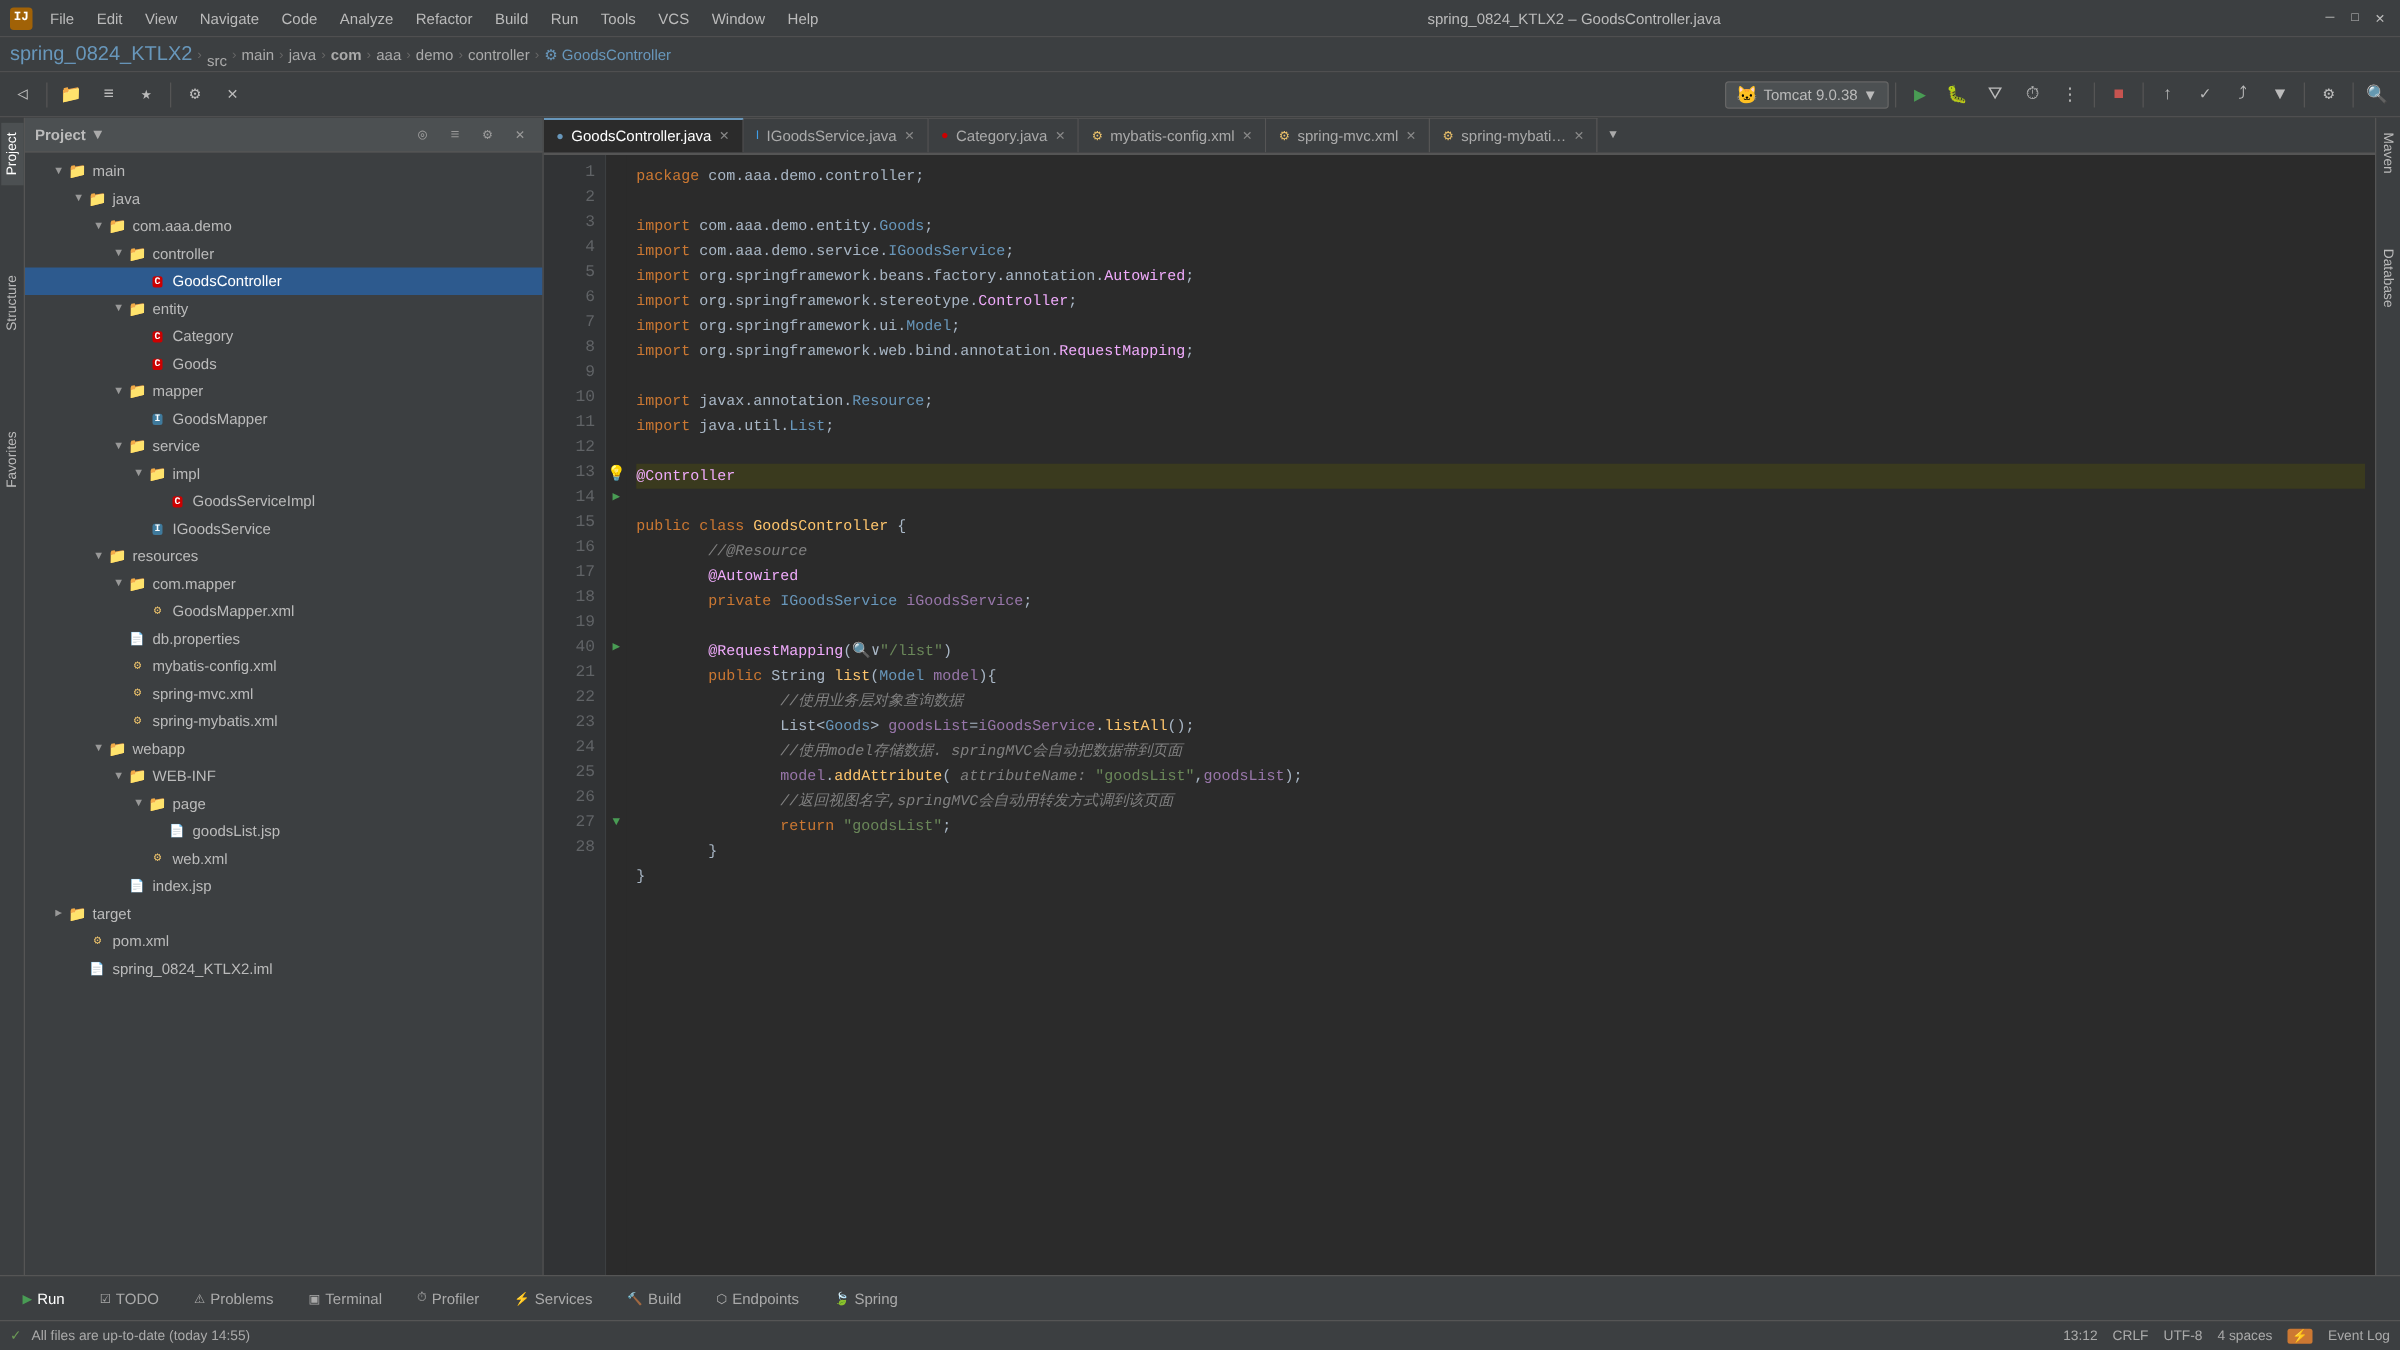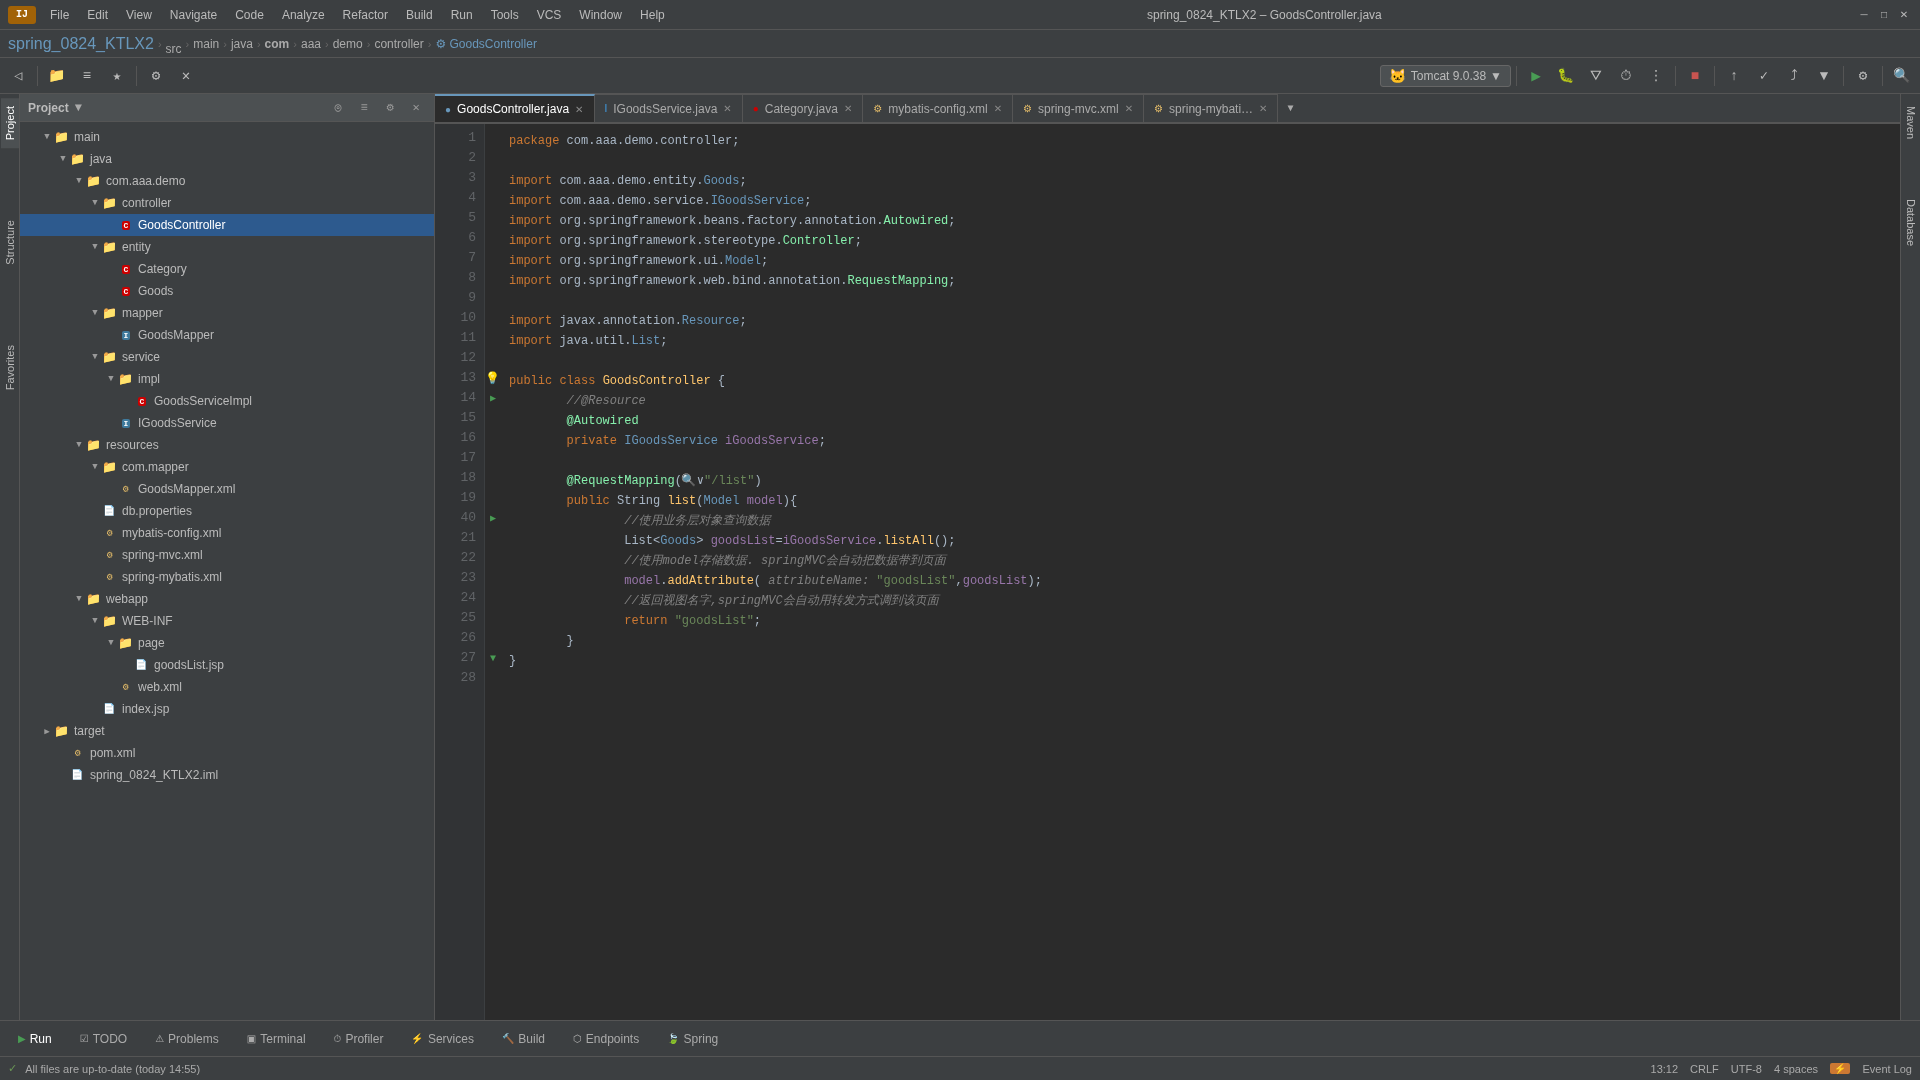--- a/index.html
+++ b/index.html
@@ -1,21 +1,21 @@
 <!DOCTYPE html>
 <html><head>
   <meta charset="utf-8">
   <style>
     * { margin: 0; padding: 0; box-sizing: border-box; }
     body { font-family: 'Consolas', 'Courier New', monospace; font-size: 12px; background: #2b2b2b; color: #a9b7c6; width: 1920px; height: 1080px; overflow: hidden; display: flex; flex-direction: column; }
 
     
     #title-bar { background: #3c3f41; height: 30px; display: flex; align-items: center; justify-content: space-between; padding: 0 8px; border-bottom: 1px solid #555; flex-shrink: 0; }
     #title-bar-left { display: flex; align-items: center; gap: 6px; }
-    #title-bar-logo { width: 28px; height: 18px; background: #a16207; border-radius: 3px; display: flex; align-items: center; justify-content: center; font-size: 10px; font-weight: bold; color: white; flex-shrink: 0; }
+    #title-bar-logo { width: 18px; height: 18px; background: #a16207; border-radius: 3px; display: flex; align-items: center; justify-content: center; font-size: 10px; font-weight: bold; color: white; flex-shrink: 0; }
     #title-bar-menu { display: flex; gap: 2px; }
     .menu-item { padding: 2px 8px; color: #bbbbbb; font-size: 12px; cursor: pointer; font-family: Arial, sans-serif; }
     #title-bar-title { color: #bbbbbb; font-size: 12px; font-family: Arial, sans-serif; }
     #title-bar-controls { display: flex; gap: 4px; }
     .win-btn { width: 16px; height: 16px; border-radius: 2px; display: flex; align-items: center; justify-content: center; cursor: pointer; font-size: 10px; color: #bbbbbb; background: transparent; border: none; }
 
     
     #breadcrumb { background: #3c3f41; height: 28px; display: flex; align-items: center; padding: 0 8px; border-bottom: 1px solid #555; flex-shrink: 0; gap: 4px; font-family: Arial, sans-serif; }
     .breadcrumb-sep { color: #666; font-size: 11px; }
 
@@ -61,21 +61,21 @@
     .tab-scroll { width: 24px; height: 28px; display: flex; align-items: center; justify-content: center; color: #aaa; cursor: pointer; font-size: 10px; }
 
     
     #code-editor { flex: 1; display: flex; overflow: hidden; background: #2b2b2b; }
     #line-numbers { width: 50px; background: #313335; color: #606366; font-size: 13px; padding: 4px 0; text-align: right; padding-right: 8px; line-height: 20px; flex-shrink: 0; overflow: hidden; border-right: 1px solid #3c3f41; }
     #code-content { flex: 1; padding: 7px 8px; line-height: 20px; font-size: 12px; overflow: auto; white-space: pre; }
 
     
     .kw { color: #cc7832; }
     .type { color: #a9b7c6; }
-    .annotation { color: #86efac; }
+    .annotation { color: #f0abfc; }
     .string { color: #6a8759; }
     .comment { color: #808080; font-style: italic; }
     .class-name { color: #ffc66d; }
     .highlight { color: #6897bb; }
     .method { color: #ffc66d; }
     .param-name { color: #9876aa; }
     .yellow-line { background: #3a3a1e; display: block; }
 
     
     #right-sidebar { width: 20px; background: #3c3f41; border-left: 1px solid #555; display: flex; flex-direction: column; align-items: center; padding-top: 4px; gap: 2px; flex-shrink: 0; }
@@ -635,20 +635,21 @@
 <span class="kw">import</span> com.aaa.demo.entity.<span class="highlight">Goods</span>;
 <span class="kw">import</span> com.aaa.demo.service.<span class="highlight">IGoodsService</span>;
 <span class="kw">import</span> org.springframework.beans.factory.annotation.<span class="annotation">Autowired</span>;
 <span class="kw">import</span> org.springframework.stereotype.<span class="annotation">Controller</span>;
 <span class="kw">import</span> org.springframework.ui.<span class="highlight">Model</span>;
 <span class="kw">import</span> org.springframework.web.bind.annotation.<span class="annotation">RequestMapping</span>;
 
 <span class="kw">import</span> javax.annotation.<span class="highlight">Resource</span>;
 <span class="kw">import</span> java.util.<span class="highlight">List</span>;
 
+<span class="yellow-line"><span class="annotation">@Controller</span></span>
 <span class="kw">public</span> <span class="kw">class</span> <span class="class-name">GoodsController</span> {
         <span class="comment">//@Resource</span>
         <span class="annotation">@Autowired</span>
         <span class="kw">private</span> <span class="highlight">IGoodsService</span> <span class="param-name">iGoodsService</span>;
 
         <span class="annotation">@RequestMapping</span>(<span style="color:#9876aa">🔍</span><span style="color:#a9b7c6;">∨</span><span class="string">"/list"</span>)
         <span class="kw">public</span> <span class="type">String</span> <span class="method">list</span>(<span class="highlight">Model</span> <span class="param-name">model</span>){
                 <span class="comment">//使用业务层对象查询数据</span>
                 <span class="type">List</span>&lt;<span class="highlight">Goods</span>&gt; <span class="param-name">goodsList</span>=<span class="param-name">iGoodsService</span>.<span class="method">listAll</span>();
                 <span class="comment">//使用model存储数据. springMVC会自动把数据带到页面</span>

